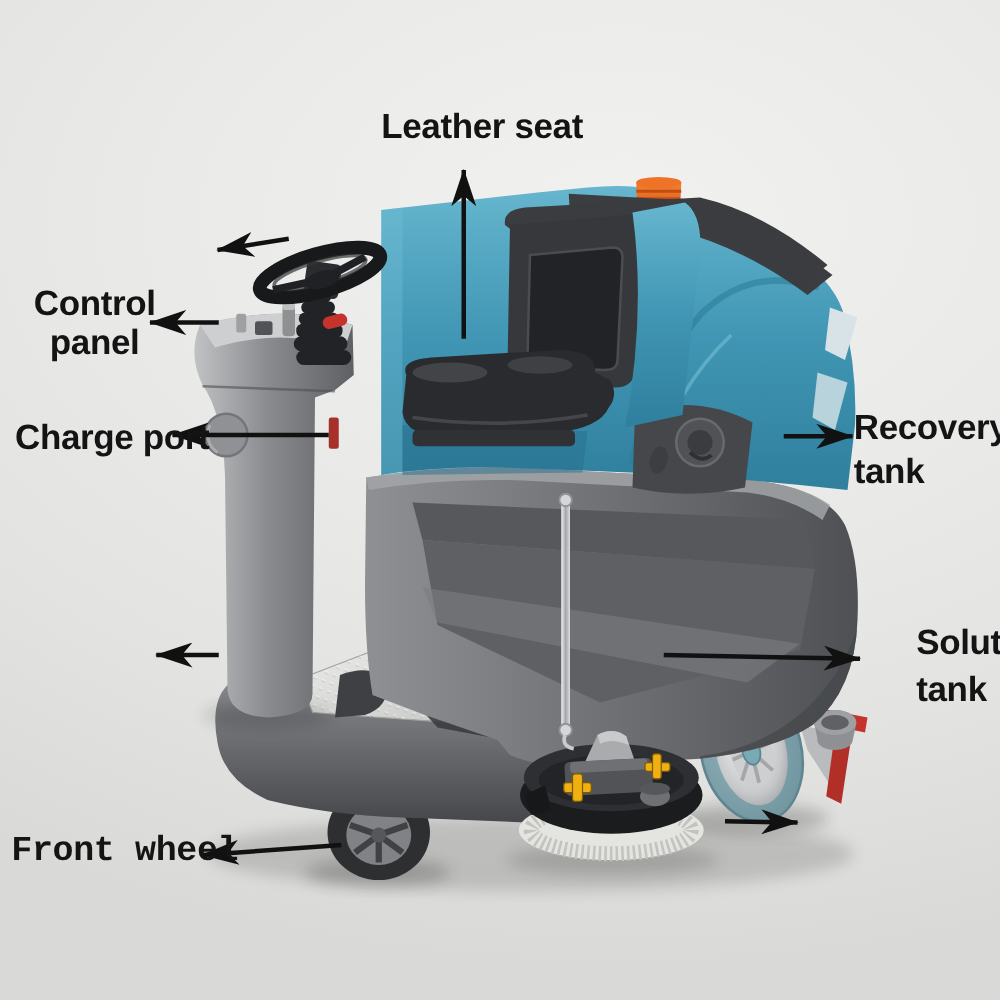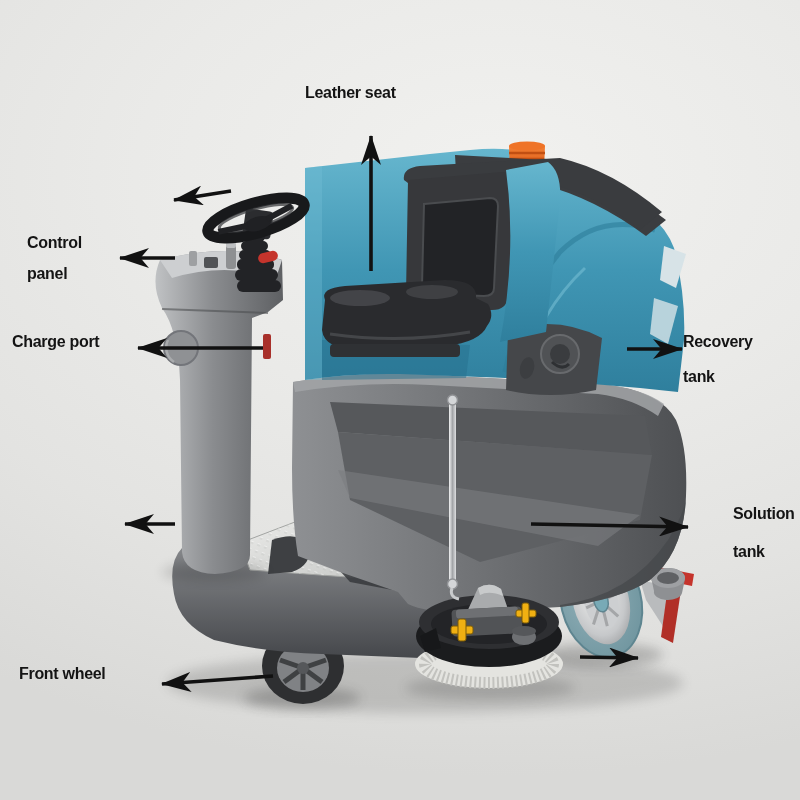--- a/index.html
+++ b/index.html
@@ -6,32 +6,32 @@
   #stage{
     position:relative;
     width:800px;height:800px;
     overflow:hidden;
     background:radial-gradient(ellipse 900px 600px at 62% 22%, #F1F1EF 0%, #EAEAE8 40%, #E3E3E1 70%, #D9D9D7 100%);
     font-family:"Liberation Sans", sans-serif;
   }
   .lbl{
     position:absolute;
     font-weight:bold;
-    font-size:16px;
+    font-size:28px;
     letter-spacing:-0.3px;
     color:#141414;
     white-space:pre-line;
     line-height:1.25;
   }
   #lbl-leather-seat   {left:305px; top:83px;}
   #lbl-steering-wheel {left:2px;   top:178px;}
-  #lbl-control-panel  {left:27px;  top:227px; line-height:31px;}
+  #lbl-control-panel  {left:27px;  top:227px; line-height:31px;text-align:center;}
   #lbl-charge-port    {left:12px;   top:332px;}
   #lbl-foot-pedal     {left:2px;   top:500px;}
-  #lbl-front-wheel    {left:19px;  top:664px;}
+  #lbl-front-wheel    {left:9px;  top:664px;font-family:Liberation Mono, monospace;}
   #lbl-recovery-tank  {left:683px; top:324px; line-height:35px;}
   #lbl-solution-tank  {left:733px; top:495px; line-height:38px;}
   #lbl-castor-wheel   {left:646px; top:640px;}
   svg{position:absolute;left:0;top:0;}
 </style>
 </head>
 <body>
 
 <div id="stage">
 

